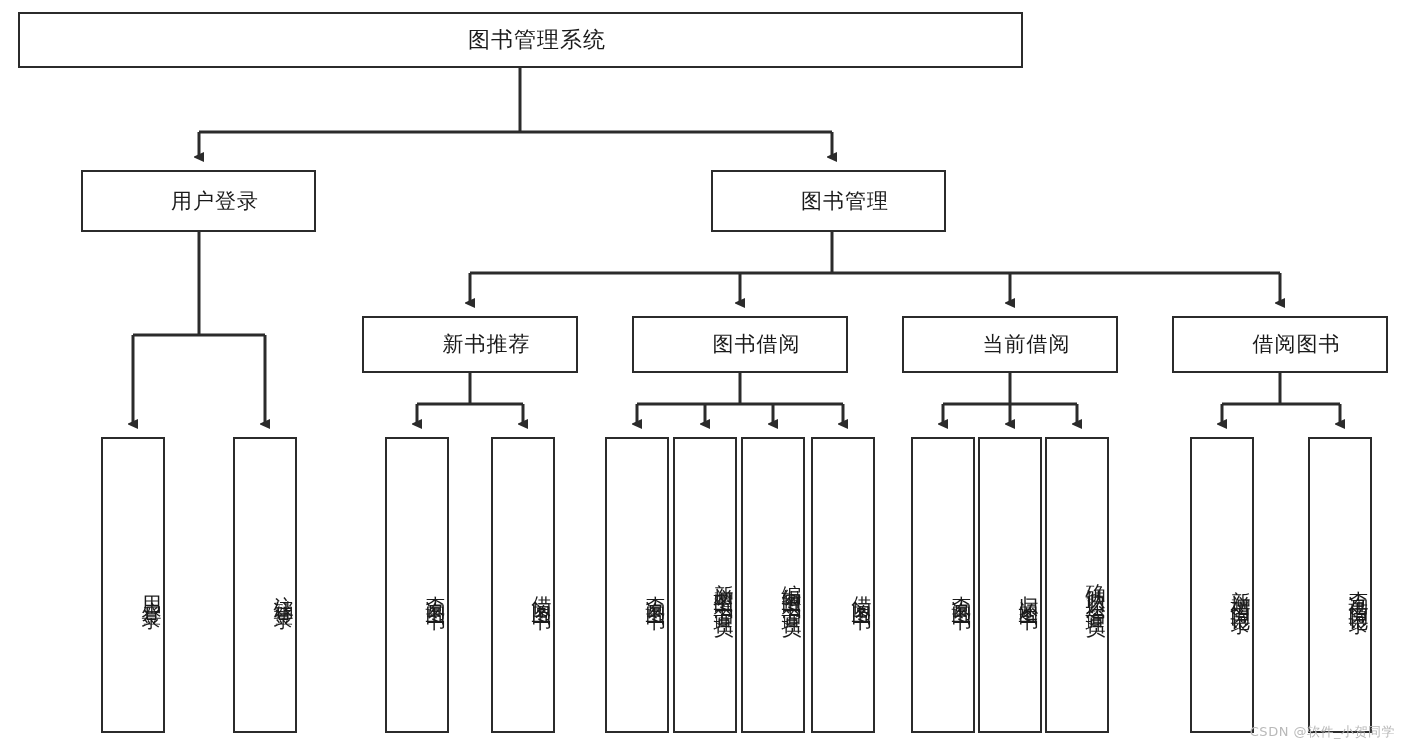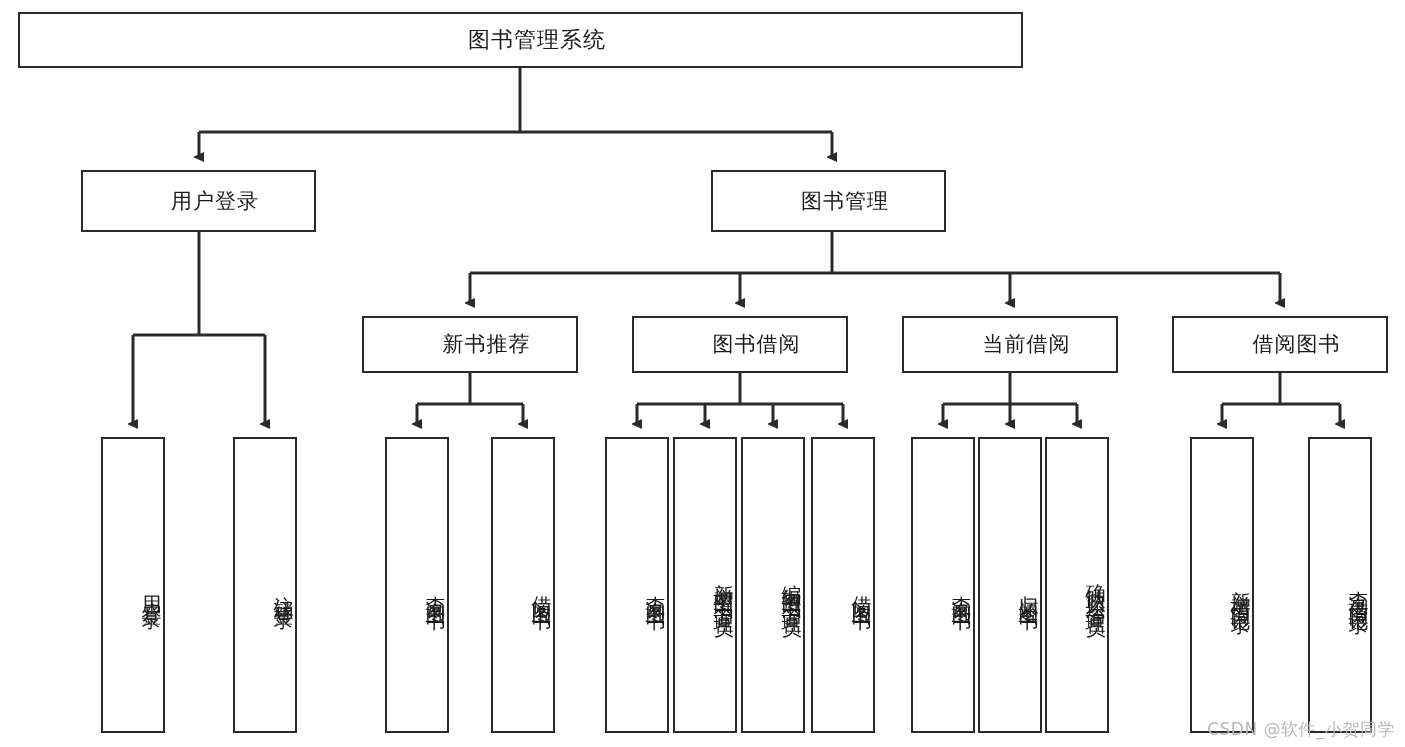--- a/index.html
+++ b/index.html
@@ -55,21 +55,21 @@
     writing-mode: vertical-rl;
     text-orientation: upright;
   }
   .node.root {
     font-size: 22px;
   }
   .watermark {
     position: absolute;
     right: 10px;
     bottom: 6px;
-    font-size: 17px;
+    font-size: 13px;
     color: #b9b9b9;
     letter-spacing: 0.5px;
     white-space: nowrap;
   }
 </style>
 </head>
 <body>
 
 <div id="canvas">
 

